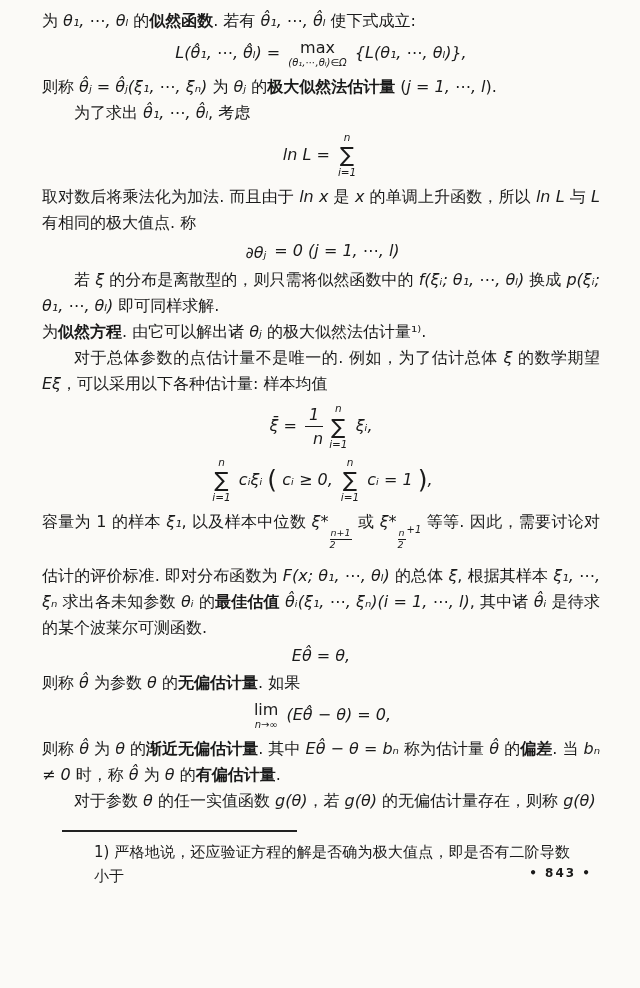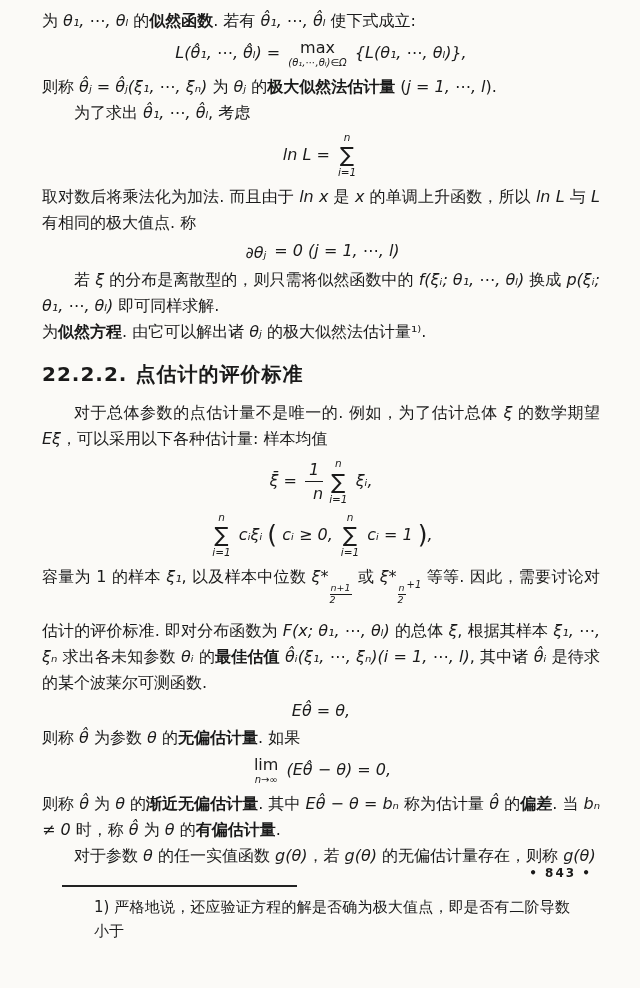--- a/index.html
+++ b/index.html
@@ -66,21 +66,20 @@
 
   <p class="para"><span>取对数后将乘法化为加法. 而且由于 </span><span class="m">ln x</span><span> 是 </span><span class="m">x</span><span> 的单调上升函数，所以 </span><span class="m">ln L</span><span> 与 </span><span class="m">L</span><span> 有相同的极大值点. 称</span></p>
 
   <div class="formula">
     <span class="frac"><span class="fr-bot m">∂θⱼ</span></span><span class="m"> = 0  (j = 1, ⋯, l)</span>
   </div>
 
   <p class="para indent"><span>若 </span><span class="m">ξ</span><span> 的分布是离散型的，则只需将似然函数中的 </span><span class="m">f(ξᵢ; θ₁, ⋯, θₗ)</span><span> 换成 </span><span class="m">p(ξᵢ; θ₁, ⋯, θₗ)</span><span> 即可同样求解.</span></p>
   <p class="para"><span>为</span><span class="b">似然方程</span><span>. 由它可以解出诸 </span><span class="m">θⱼ</span><span> 的极大似然法估计量¹⁾.</span></p>
 
-  <h3 class="heading">22.2.2. 点估计的评价标准</h3>
 
   <p class="para indent"><span>对于总体参数的点估计量不是唯一的. 例如，为了估计总体 </span><span class="m">ξ</span><span> 的数学期望 </span><span class="m">Eξ</span><span>，可以采用以下各种估计量: 样本均值</span></p>
 
   <div class="formula">
     <span class="m">ξ̄ = </span><span class="frac"><span class="fr-top m">1</span><span class="fr-bot m">n</span></span><span class="sum">
         <span class="lim-t">n</span>
         <span class="sigma">∑</span>
         <span class="lim-b">i=1</span>
       </span><span class="m"> ξᵢ,</span>
   </div>

